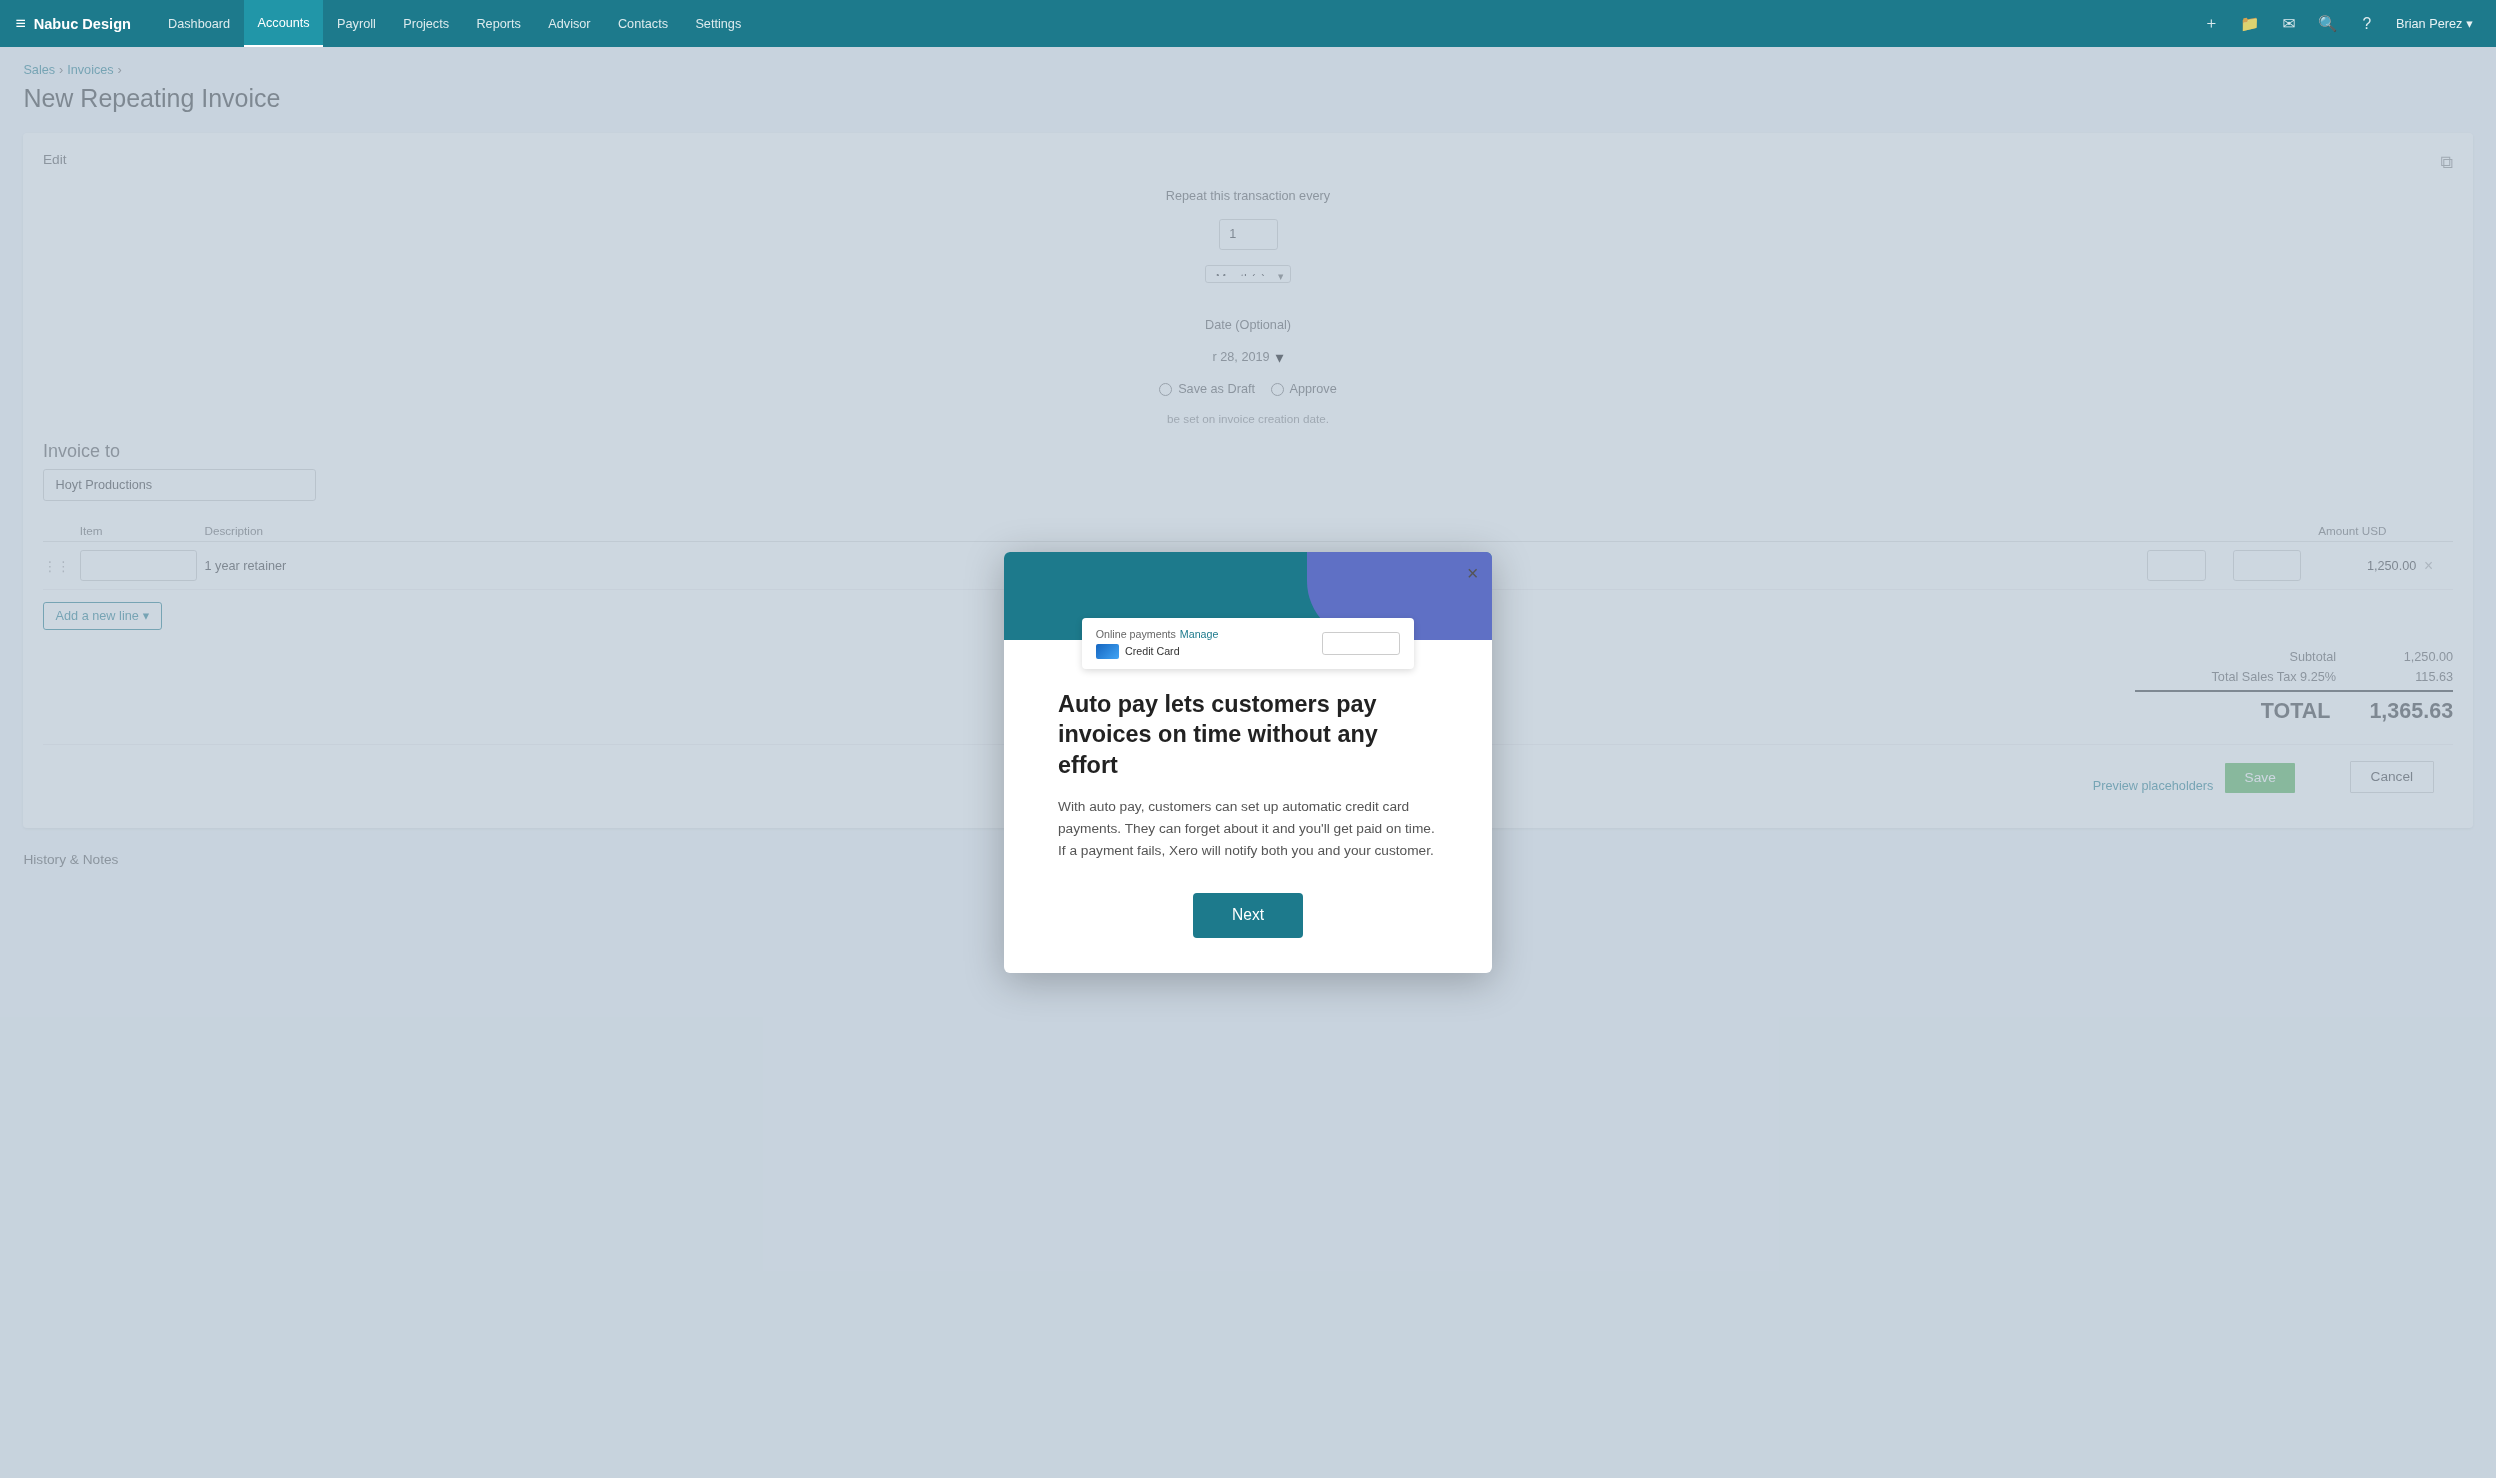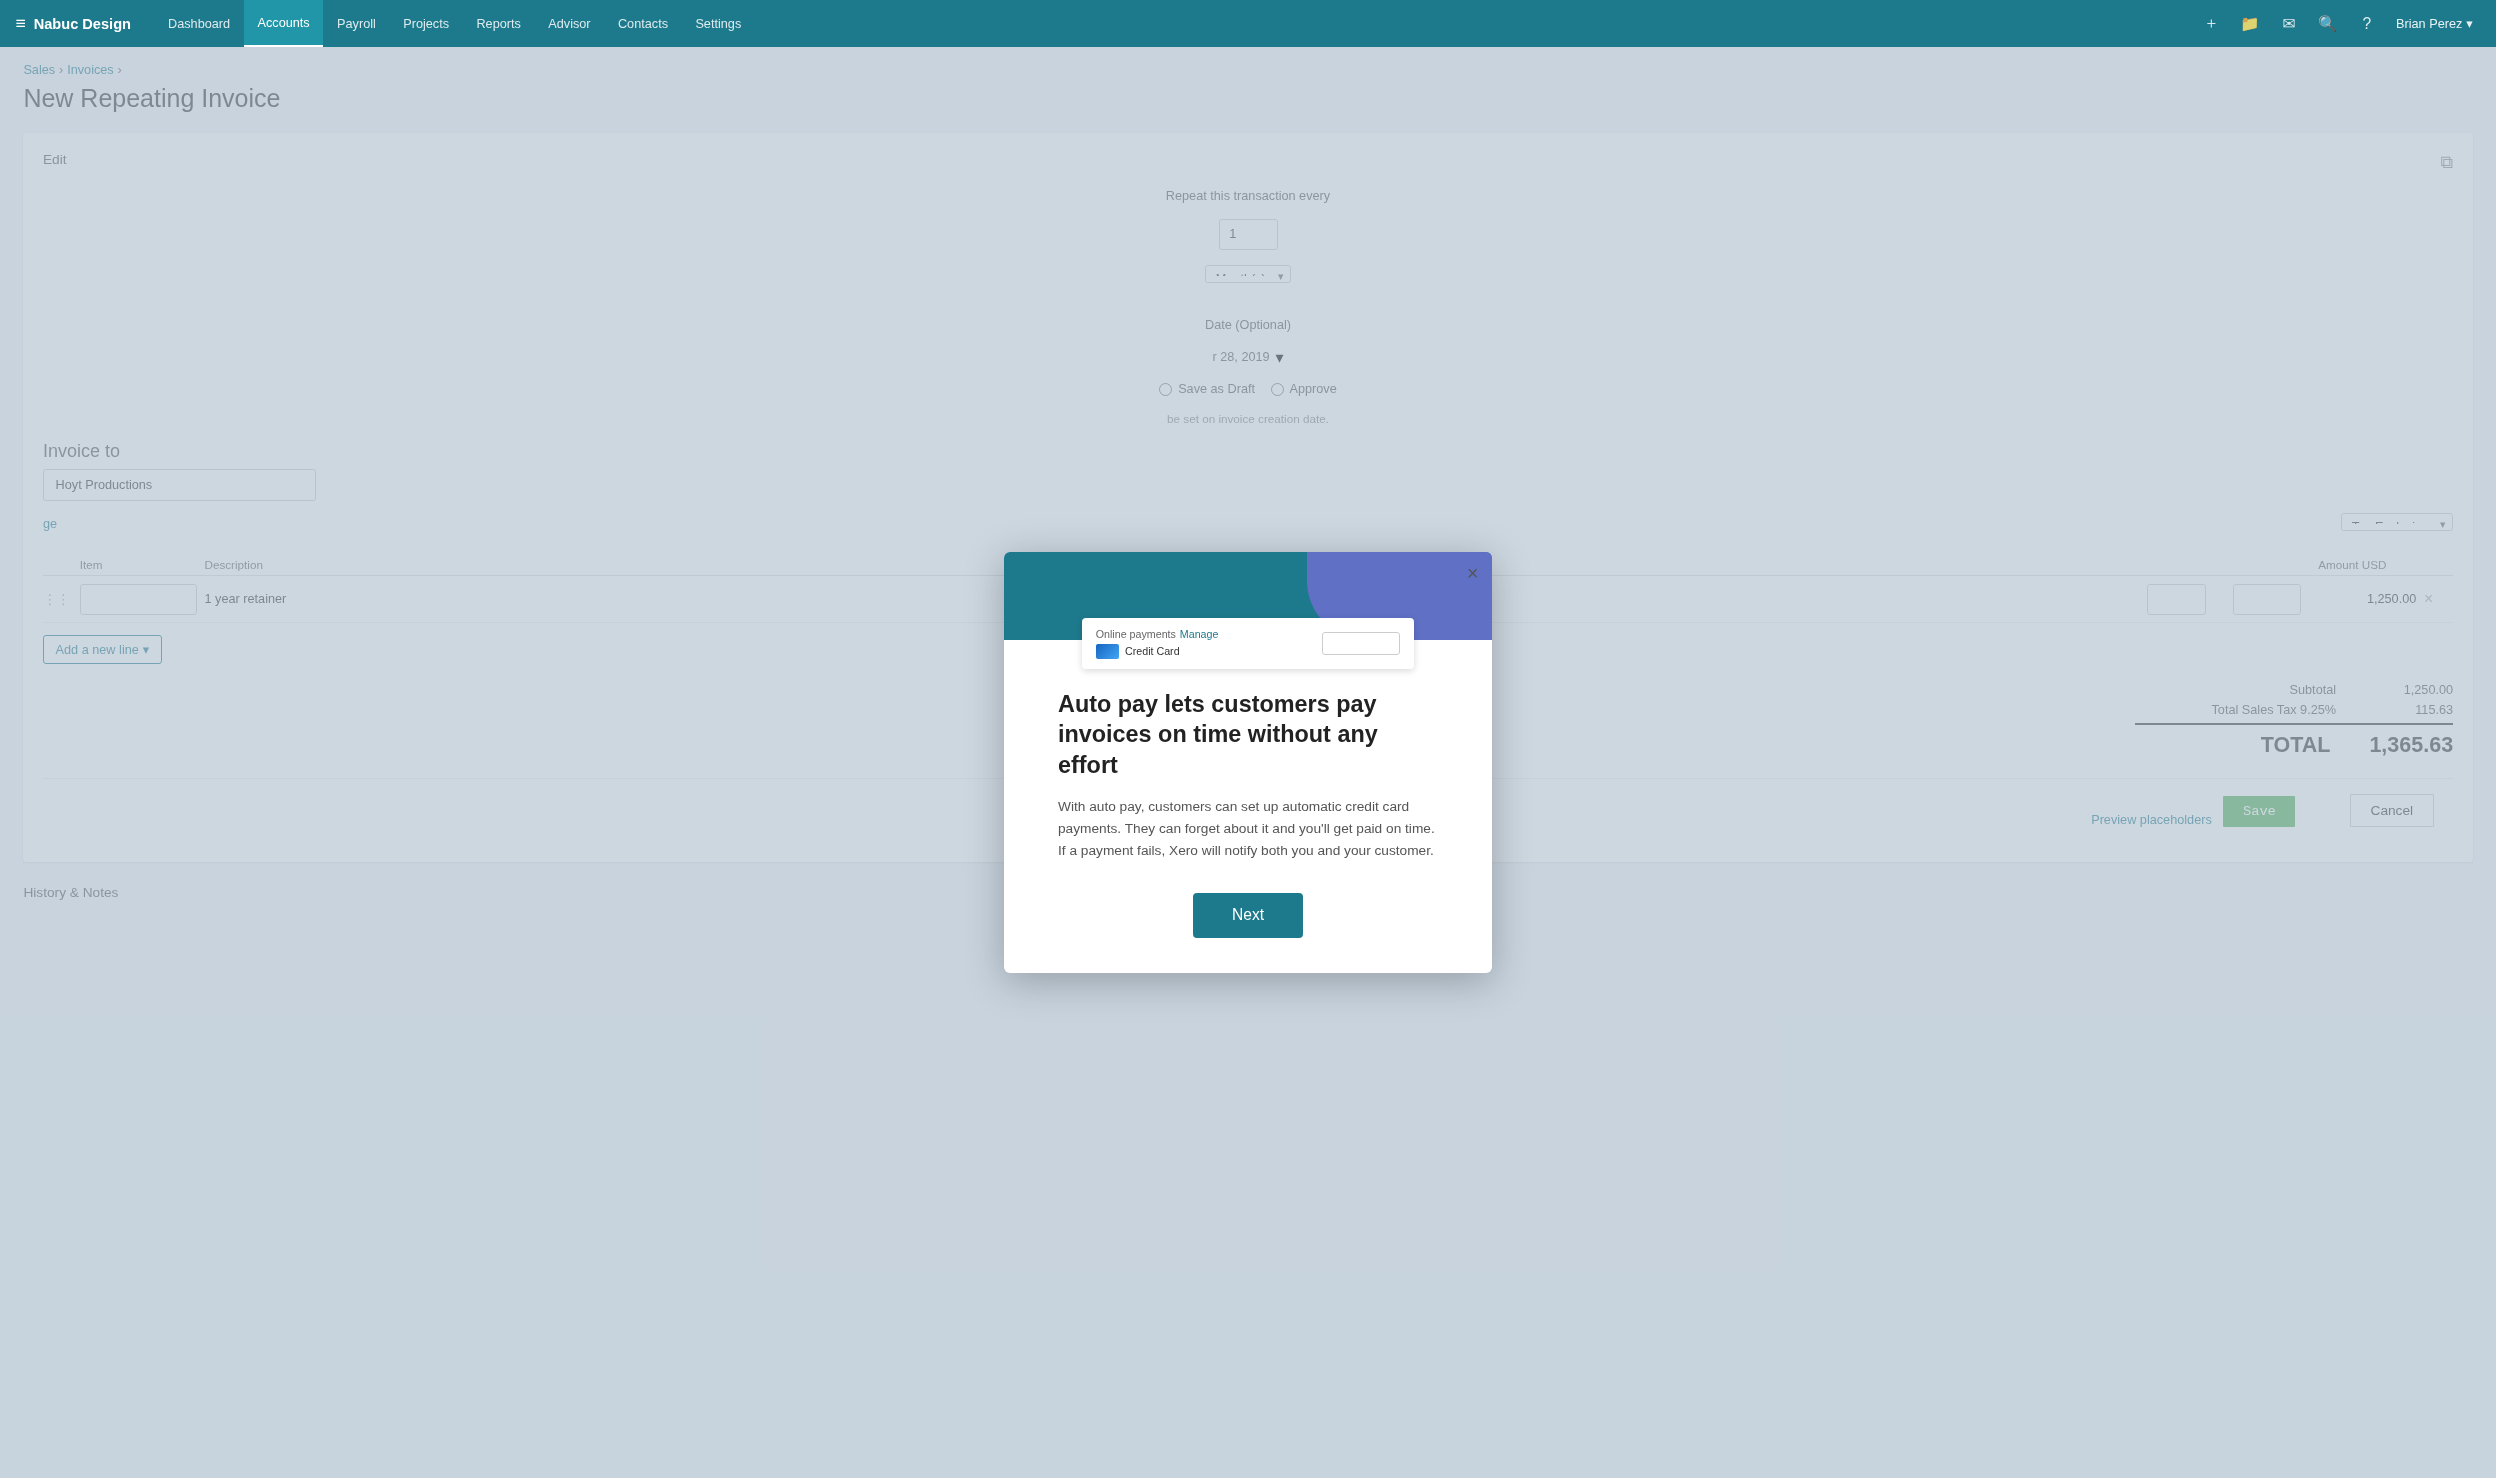--- a/index.html
+++ b/index.html
@@ -83,21 +83,21 @@
     }
 
     .totals-area { display: flex; flex-direction: column; align-items: flex-end; margin-top: 19.5px; gap: 5.9px; }
     .total-row { display: flex; gap: 39px; font-size: 12.7px; color: #555; }
     .total-row.grand { font-size: 21.5px; font-weight: 700; color: #333; border-top: 2px solid #333; padding-top: 7.8px; }
     .total-label { text-align: right; min-width: 195px; }
     .total-value { text-align: right; min-width: 78px; }
 
     .form-actions { display: flex; align-items: flex-end; justify-content: flex-end; gap: 11.7px; padding: 15.6px 19.5px; background: white; border-top: 1px solid #eee; margin-top: 19.5px; }
     .btn-preview { color: #1d7a8c; background: none; border: none; font-size: 12.7px; cursor: pointer; }
-    .btn-save { background: #4caf50; color: white; border: none; border-radius: 1px; padding: 7.8px 19.5px; font-size: 13.7px; cursor: pointer; font-family: Liberation Mono, monospace; }
+    .btn-save { background: #4caf50; color: white; border: none; border-radius: 1px; padding: 7.8px 19.5px; font-size: 13.7px; cursor: pointer; }
     .btn-cancel { background: white; color: #333; border: 1px solid #ccc; border-radius: 1px; padding: 7.8px 19.5px; font-size: 13.7px; cursor: pointer; margin-left: 43px; }
 
     
     .overlay {
       position: absolute; top: 0; left: 0; right: 0; bottom: 0;
       background: rgba(150, 170, 190, 0.45);
       display: flex; align-items: center; justify-content: center;
       z-index: 100;
     }
 
@@ -235,28 +235,20 @@
           </label>
         </div>
         <span style="flex:1; font-size:11.7px; color:#888">be set on invoice creation date.</span>
       </div>
 
       <div style="margin-bottom: 11.7px;">
         <div class="section-label">Invoice to</div>
         <div class="client-box">Hoyt Productions</div>
       </div>
 
-      <div style="display:flex; gap:11.7px; align-items:center; margin-bottom:15.6px;">
-        <span style="font-size:12.7px; color:#1d7a8c; cursor:pointer;">ge</span>
-        <div class="select-wrapper" style="margin-left:auto;">
-          <select class="form-select">
-            <option>Tax Exclusive</option>
-          </select>
-        </div>
-      </div>
 
       
       <div class="table-area">
         <div class="table-header">
           <span></span>
           <span>Item</span>
           <span>Description</span>
           <span></span>
           <span></span>
           <span>Amount USD</span>

